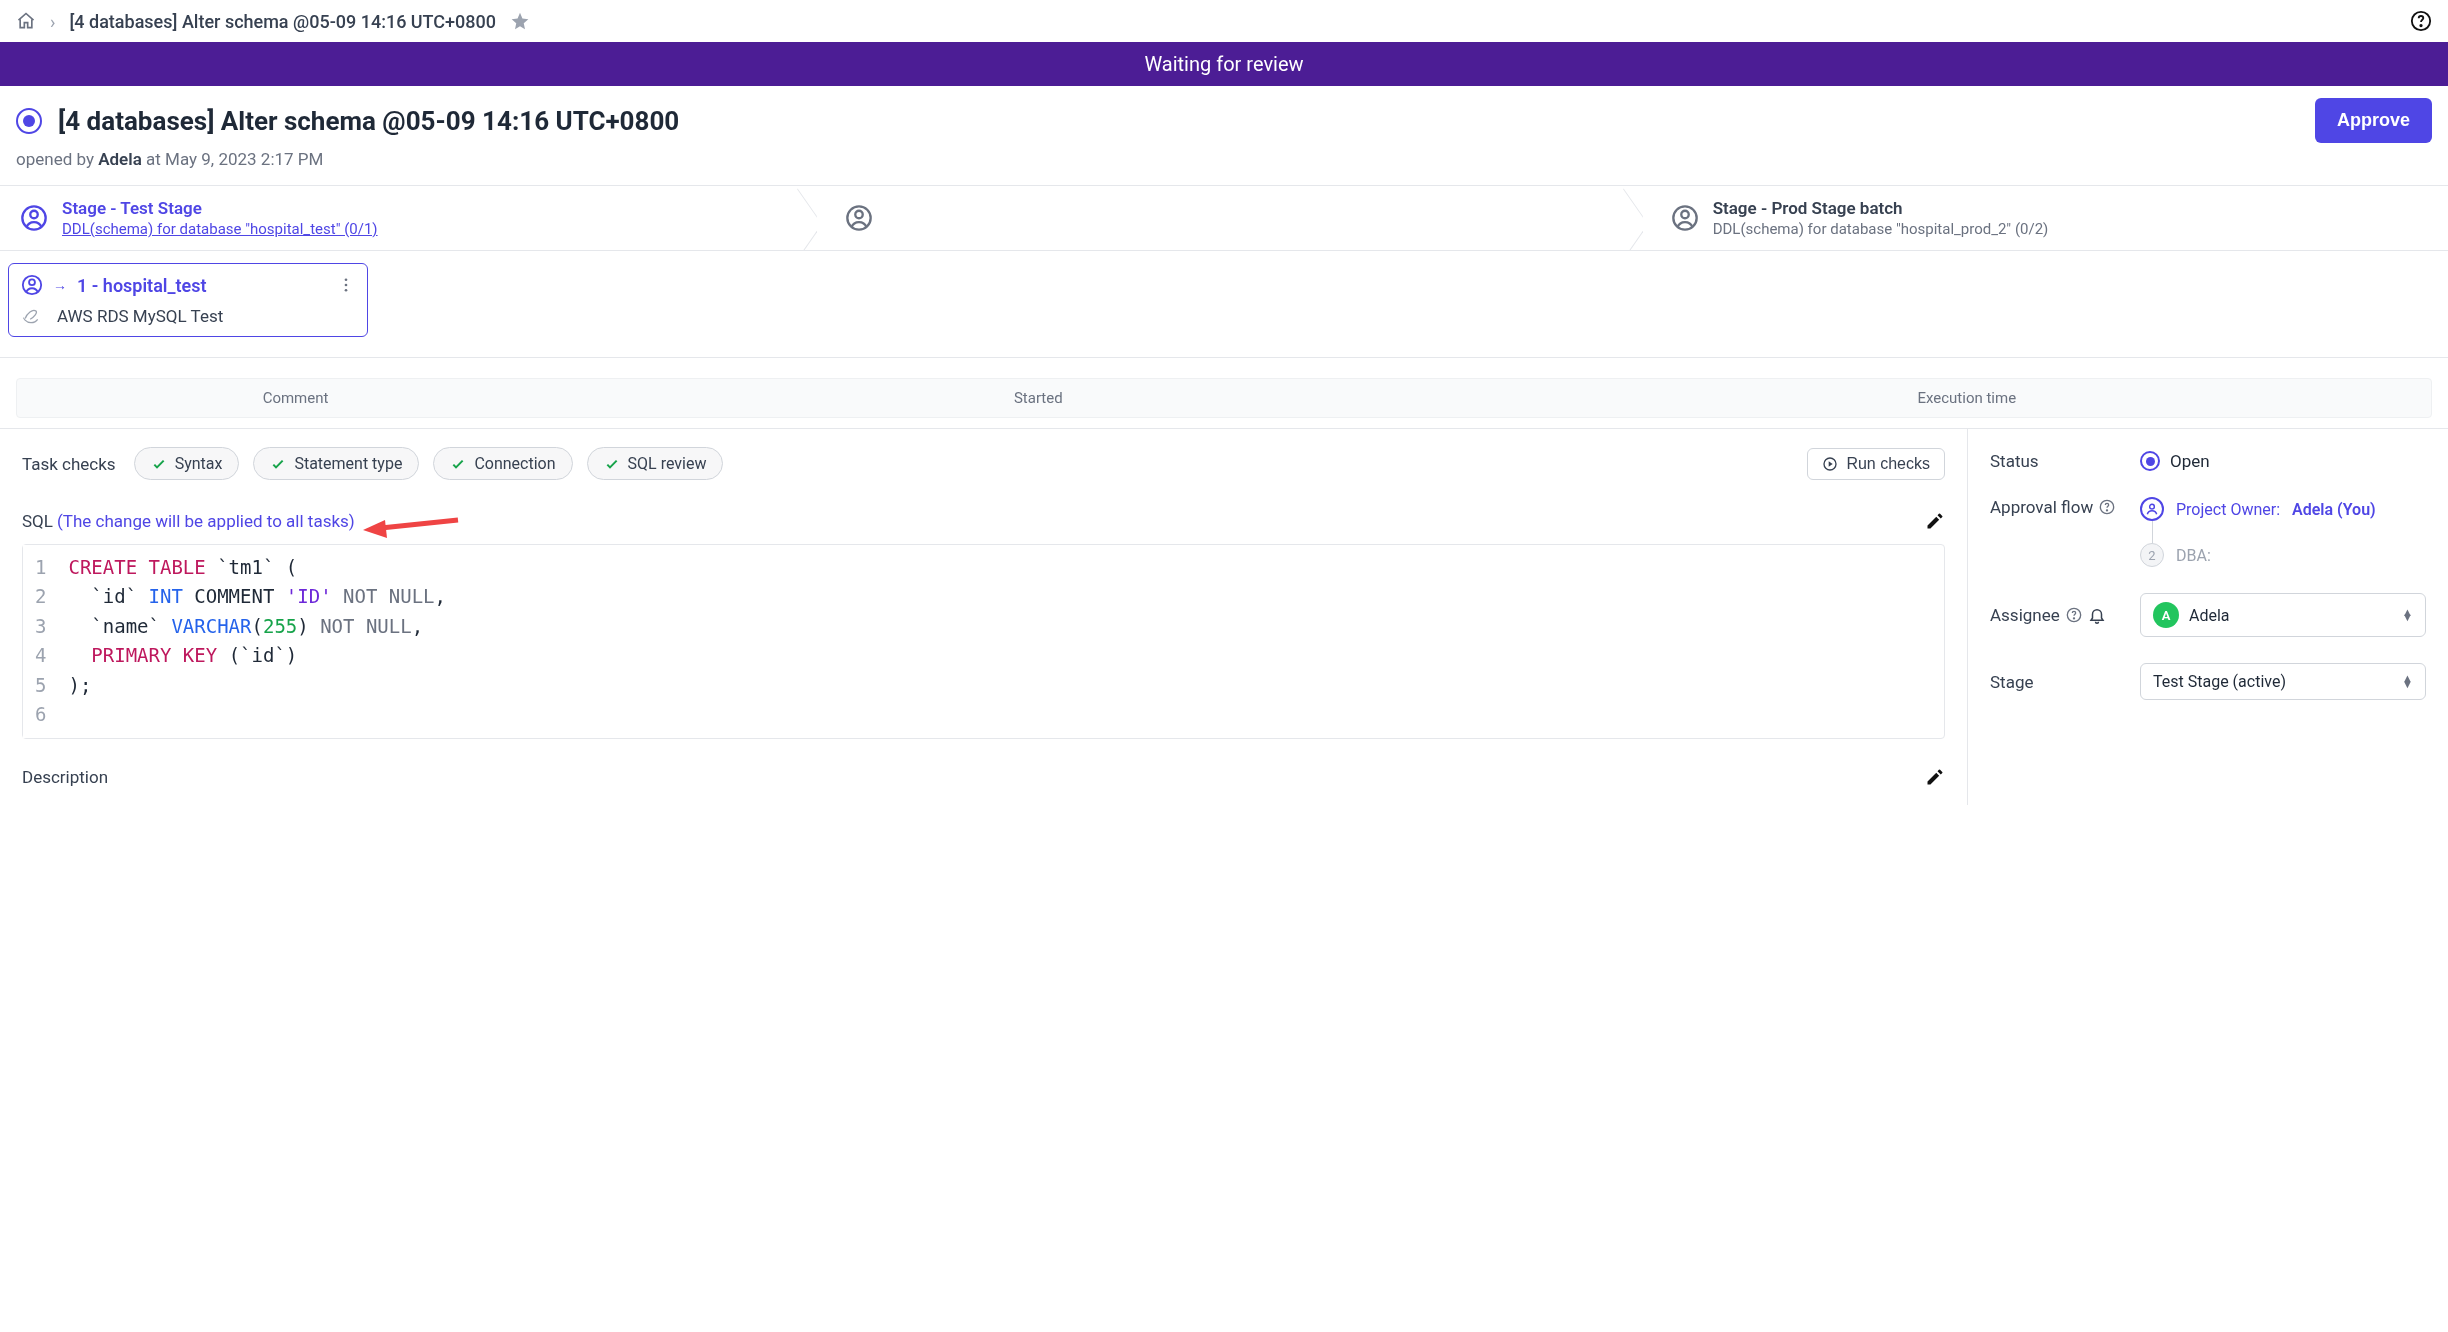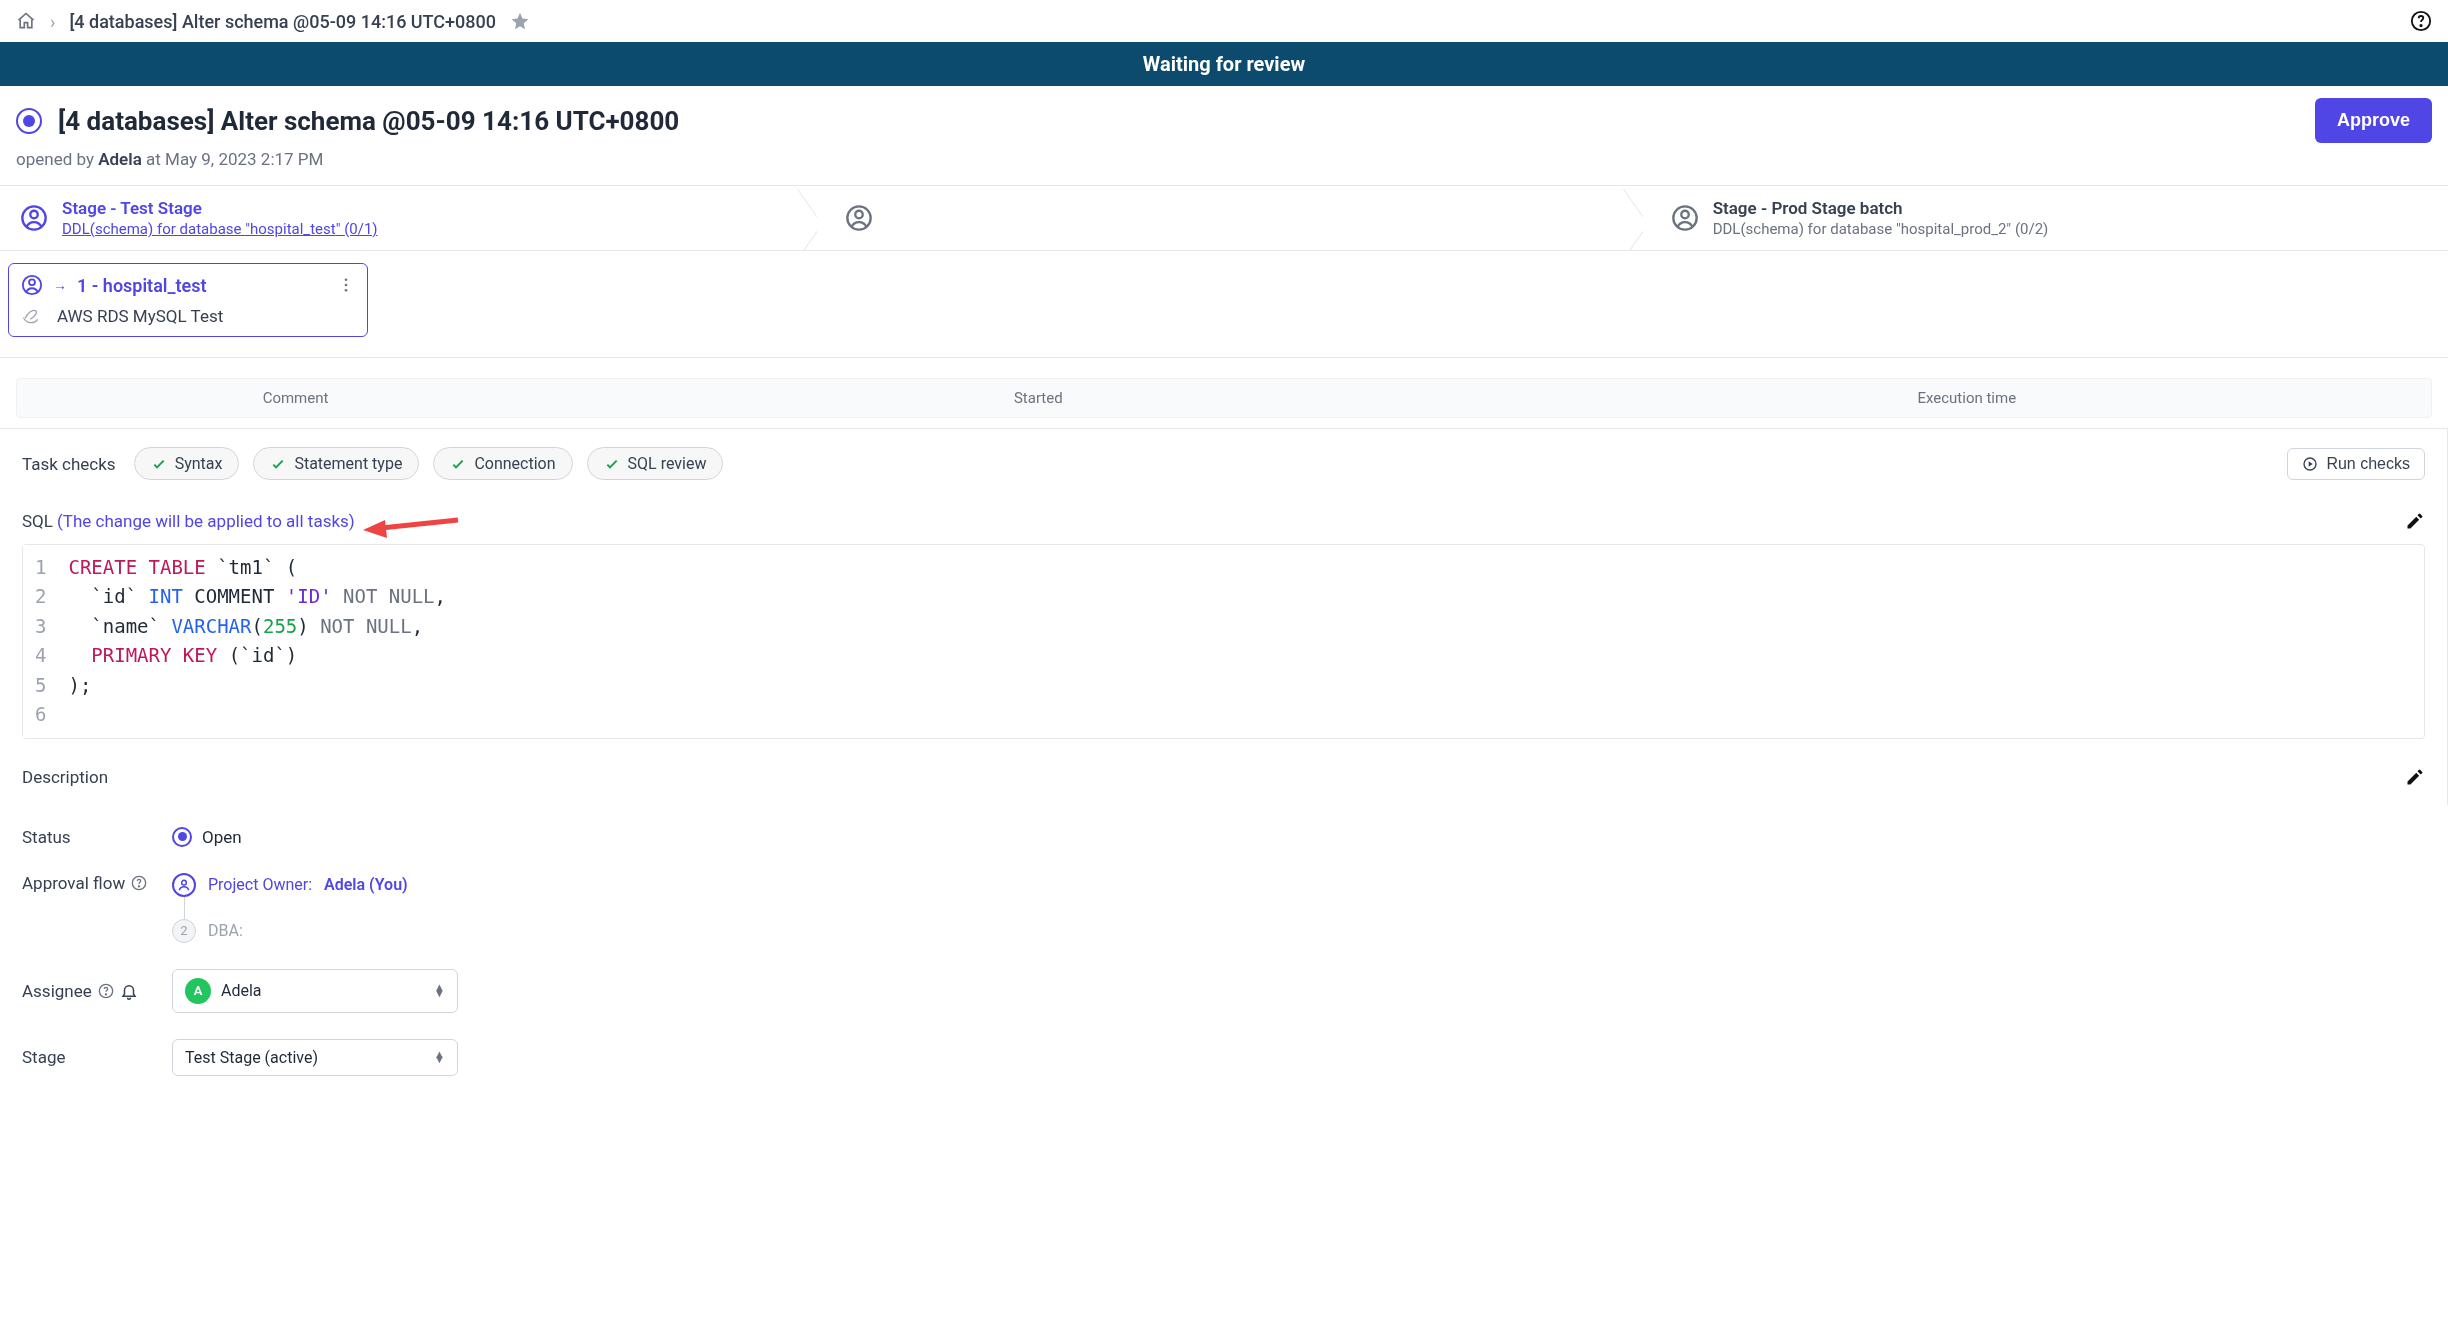--- a/index.html
+++ b/index.html
@@ -3,21 +3,21 @@
 <meta charset="utf-8">
 <style>
   * { box-sizing: border-box; margin: 0; padding: 0; }
   body { font-family: -apple-system, BlinkMacSystemFont, "Segoe UI", Roboto, sans-serif; font-size: 14px; color: #1f2937; background: #fff; }
   .topbar { display: flex; align-items: center; justify-content: space-between; padding: 10px 16px; }
   .breadcrumb { display: flex; align-items: center; gap: 14px; font-size: 18px; }
   .bc-sep { color: #9ca3af; }
   .bc-title { color: #374151; font-weight: 500; }
   .star-icon { color: #9ca3af; display: inline-flex; }
   .help-icon { color: #111; }
-  .banner { background: #0c4a6e; color: #fff; text-align: center; font-weight: 700; font-size: 20px; padding: 10px 0; }
+  .banner { background: #4c1d95; color: #fff; text-align: center; font-weight: 400; font-size: 20px; padding: 10px 0; }
   .header-row { display: flex; align-items: center; justify-content: space-between; padding: 12px 16px 4px 16px; }
   .header-left { display: flex; align-items: center; gap: 16px; }
   .status-circle { width: 26px; height: 26px; border: 2.5px solid #4f46e5; border-radius: 50%; display: inline-flex; align-items: center; justify-content: center; flex-shrink: 0; }
   .status-dot { width: 12px; height: 12px; background: #4f46e5; border-radius: 50%; }
   .status-circle-sm { width: 20px; height: 20px; border: 2px solid #4f46e5; border-radius: 50%; display: inline-flex; align-items: center; justify-content: center; flex-shrink: 0; }
   .status-dot-sm { width: 9px; height: 9px; background: #4f46e5; border-radius: 50%; }
   .page-title { font-size: 26px; font-weight: 700; }
   .approve-btn { background: #4f46e5; color: #fff; font-weight: 600; font-size: 18px; padding: 12px 22px; border: none; border-radius: 6px; cursor: pointer; }
   .meta-line { padding: 2px 16px 16px 16px; color: #6b7280; font-size: 17px; }
   .meta-line b { color: #374151; font-weight: 600; }
@@ -35,21 +35,21 @@
   .stage .stage-text { display: flex; flex-direction: column; }
   .task-card-wrap { padding: 12px 8px 20px 8px; border-bottom: 1px solid #e5e7eb; }
   .task-card { border: 1.5px solid #4f46e5; border-radius: 6px; width: 360px; padding: 10px 12px; }
   .task-card-top { display: flex; align-items: center; gap: 10px; }
   .task-name { color: #4f46e5; font-weight: 600; font-size: 18px; }
   .arrow-sym { color: #4f46e5; font-weight: 600; }
   .task-menu { margin-left: auto; color: #6b7280; cursor: pointer; }
   .task-card-sub { display: flex; align-items: center; gap: 16px; margin-top: 10px; font-size: 17px; color: #374151; }
   .log-header { display: flex; background: #f9fafb; border: 1px solid #eef0f2; border-radius: 4px; margin: 20px 16px 10px 16px; }
   .log-col { flex: 1; text-align: center; color: #6b7280; font-size: 15px; padding: 10px 0; }
-  .main-split { display: flex; border-top: 1px solid #e5e7eb; flex-direction: column; }
+  .main-split { display: flex; border-top: 1px solid #e5e7eb; }
   .main-left { flex: 1; padding: 18px 22px; border-right: 1px solid #e5e7eb; }
   .main-right { width: 480px; padding: 22px 22px; display: flex; flex-direction: column; gap: 26px; }
   .checks-row { display: flex; align-items: center; gap: 14px; flex-wrap: wrap; }
   .checks-label { font-size: 17px; color: #374151; margin-right: 4px; }
   .pill { display: inline-flex; align-items: center; gap: 8px; border: 1px solid #d1d5db; background: #f7f7f8; border-radius: 999px; padding: 6px 16px; font-size: 16px; color: #374151; cursor: default; }
   .check-svg { stroke: #16a34a; }
   .run-checks { margin-left: auto; display: inline-flex; align-items: center; gap: 8px; border: 1px solid #d1d5db; background: #fff; border-radius: 6px; padding: 6px 14px; font-size: 16px; color: #374151; cursor: pointer; }
   .sql-label-row { display: flex; align-items: center; margin-top: 26px; margin-bottom: 8px; }
   .sql-label { font-size: 17px; color: #374151; }
   .sql-note { color: #4f46e5; font-size: 17px; margin-left: 4px; }

